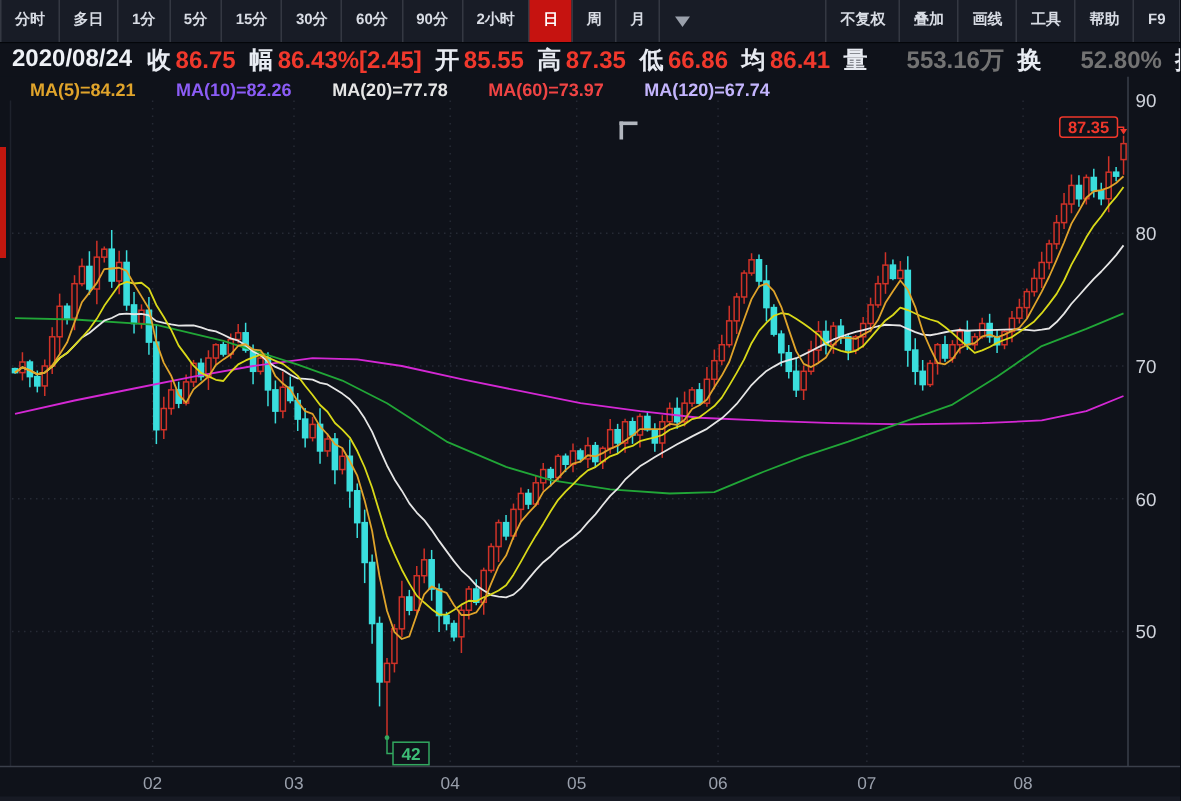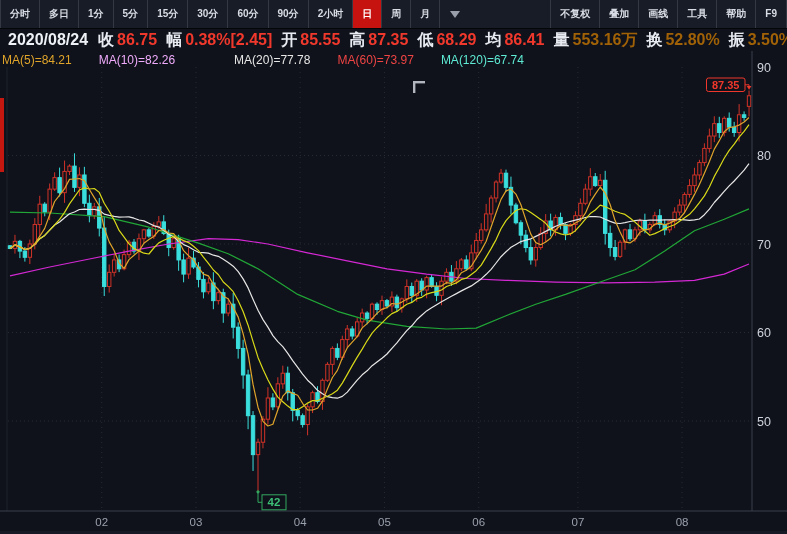--- a/index.html
+++ b/index.html
@@ -20,24 +20,24 @@
   .tabs-right .tb-item:last-child{border-right:1px solid #343842;}
   .tb-item.selected{background:#c61310;color:#ffffff;}
   .dd-arrow{display:flex;align-items:center;padding:0 10px;border-left:1px solid #343842;}
   .dd-arrow .tri{width:0;height:0;border-left:5px solid transparent;border-right:5px solid transparent;border-top:7px solid #9aa0ab;}
   
   .row2{height:22px;display:flex;align-items:center;padding-left:8px;background:#0f121a;font-weight:700;font-size:16px;white-space:nowrap;overflow:hidden;}
   .qdate{color:#eef1f6;margin-right:10px;}
   .qf{margin-right:9px;}
   .qf .lbl{color:#e8ebf2;margin-right:3px;}
   .qf .val.red{color:#f0382c;}
-  .qf .val.white{color:#a16207;}
+  .qf .val.white{color:#737373;margin-left:23px;}
   
   .chart-wrap{position:relative;width:787px;height:484px;background:#0f121a;}
-  .ma-row{position:absolute;top:2px;left:2px;display:flex;font-size:12px;font-weight:400;z-index:3;white-space:nowrap;}
+  .ma-row{position:absolute;top:2px;left:20px;display:flex;font-size:12px;font-weight:700;z-index:3;white-space:nowrap;}
   .ma-row span{margin-right:27px;}
   svg{position:absolute;top:0;left:0;display:block;}
   text{font-family:"Liberation Sans","DejaVu Sans",sans-serif;}
 </style>
 </head>
 <body>
 
 <div class="app">
 
   <div class="row1">
@@ -65,38 +65,38 @@
         <div class="tb-item">工具</div>
         <div class="tb-item">帮助</div>
         <div class="tb-item">F9</div>
       </div>
   </div>
 
   <div class="row2">
     <span class="qdate">2020/08/24</span>
     <span style="display:flex;">
         <span class="qf"><span class="lbl">收</span><span class="val red">86.75</span></span>
-        <span class="qf"><span class="lbl">幅</span><span class="val red">0.38%[2.45]</span></span>
+        <span class="qf"><span class="lbl">幅</span><span class="val red">86.43%[2.45]</span></span>
         <span class="qf"><span class="lbl">开</span><span class="val red">85.55</span></span>
         <span class="qf"><span class="lbl">高</span><span class="val red">87.35</span></span>
-        <span class="qf"><span class="lbl">低</span><span class="val red">68.29</span></span>
+        <span class="qf"><span class="lbl">低</span><span class="val red">66.86</span></span>
         <span class="qf"><span class="lbl">均</span><span class="val red">86.41</span></span>
         <span class="qf"><span class="lbl">量</span><span class="val white">553.16万</span></span>
         <span class="qf"><span class="lbl">换</span><span class="val white">52.80%</span></span>
         <span class="qf"><span class="lbl">振</span><span class="val white">3.50%</span></span>
       </span>
   </div>
 
   <div class="chart-wrap">
     <div class="ma-row">
         <span style="color: rgb(224, 164, 43);">MA(5)=84.21</span>
-        <span style="color: #f0abfc;">MA(10)=82.26</span>
-        <span style="color: rgb(230, 230, 230); margin-left: 32px;">MA(20)=77.78</span>
+        <span style="color: #8b5cf6;">MA(10)=82.26</span>
+        <span style="color: rgb(230, 230, 230);">MA(20)=77.78</span>
         <span style="color: #ef4444;">MA(60)=73.97</span>
-        <span style="color: #5eead4;">MA(120)=67.74</span>
+        <span style="color: #c4b5fd;">MA(120)=67.74</span>
       </div>
     <svg width="787" height="484" viewBox="0 0 787 484">
       <g id="g-grid">
           <line x1="8" y1="104.5" x2="752" y2="104.5" stroke="#262a35" stroke-width="1" stroke-dasharray="1,3"></line>
           <line x1="8" y1="193" x2="752" y2="193" stroke="#262a35" stroke-width="1" stroke-dasharray="1,3"></line>
           <line x1="8" y1="281.5" x2="752" y2="281.5" stroke="#262a35" stroke-width="1" stroke-dasharray="1,3"></line>
           <line x1="8" y1="370" x2="752" y2="370" stroke="#262a35" stroke-width="1" stroke-dasharray="1,3"></line>
           <line x1="101.74" y1="16" x2="101.74" y2="460" stroke="#262a35" stroke-width="1" stroke-dasharray="1,4"></line>
           <line x1="195.98" y1="16" x2="195.98" y2="460" stroke="#262a35" stroke-width="1" stroke-dasharray="1,4"></line>
           <line x1="300.14" y1="16" x2="300.14" y2="460" stroke="#262a35" stroke-width="1" stroke-dasharray="1,4"></line>

